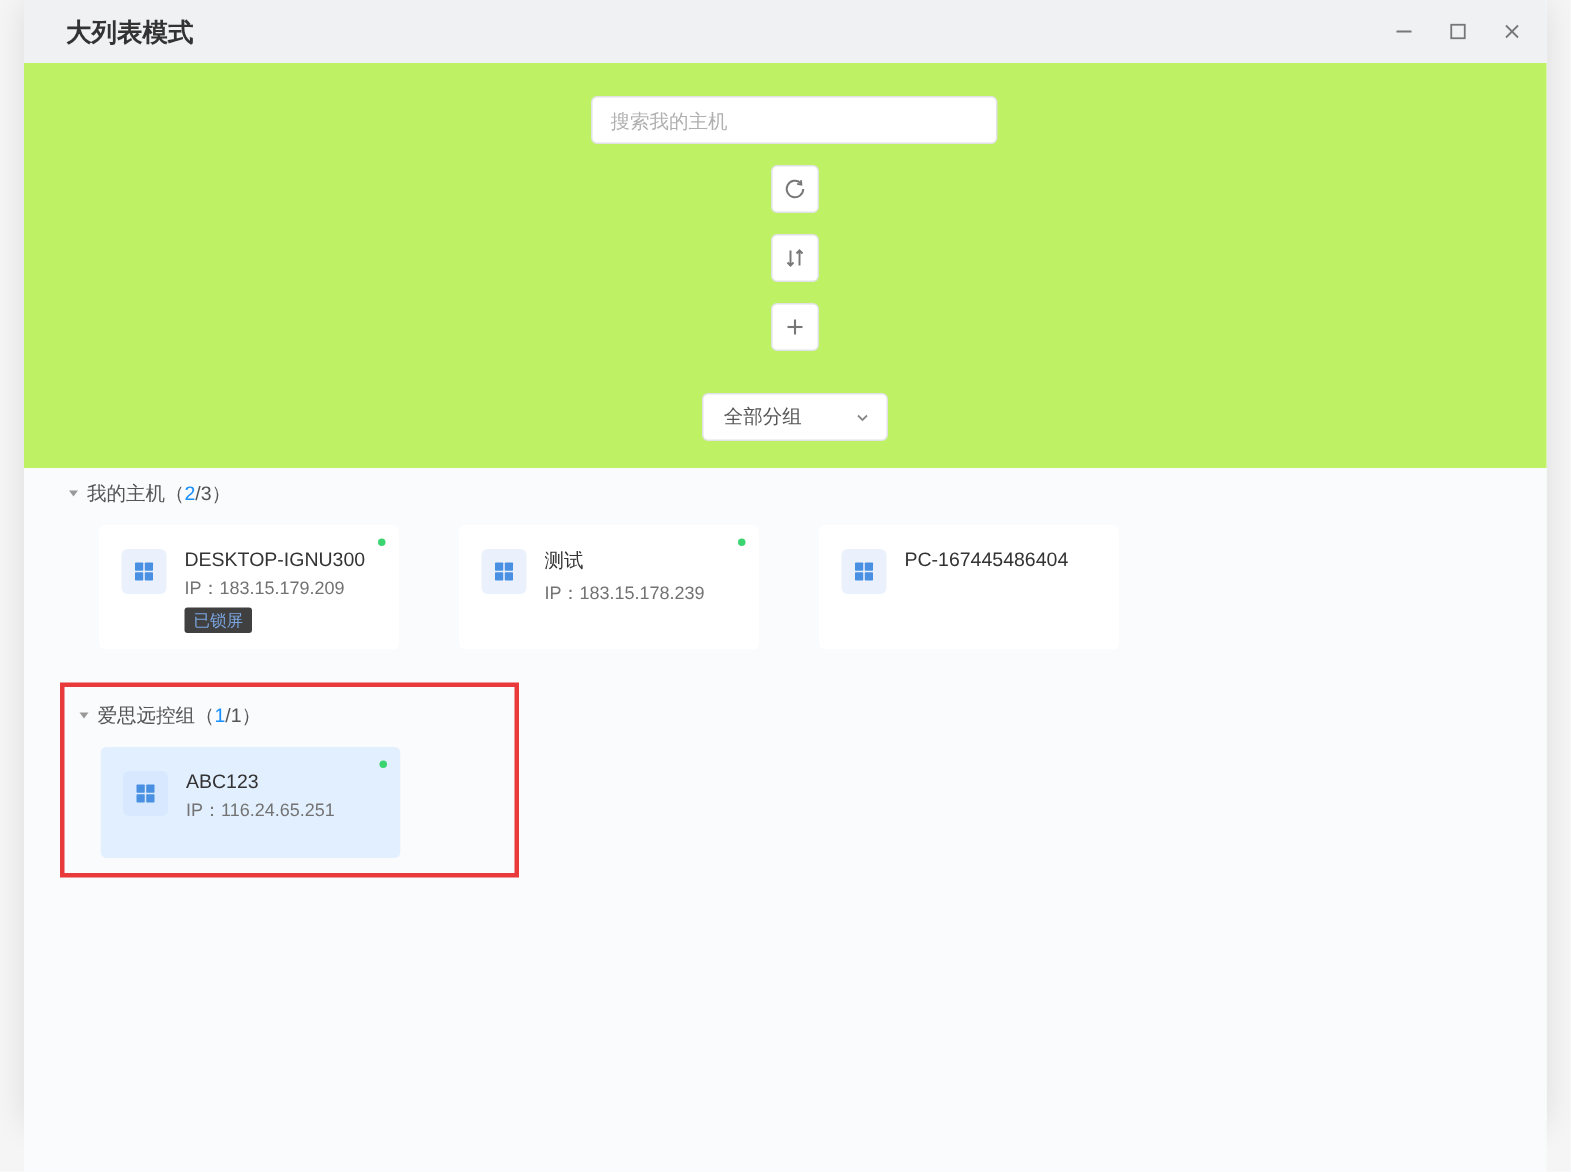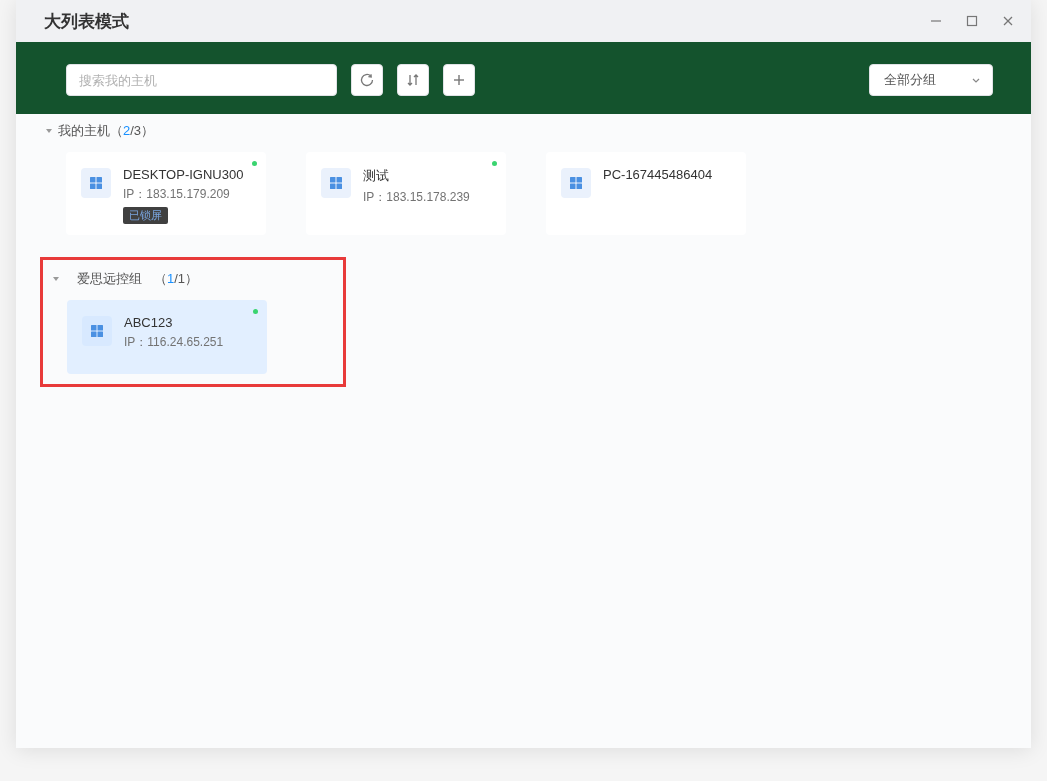--- a/index.html
+++ b/index.html
@@ -49,21 +49,22 @@
     }
     .win-btn svg {
       width: 14px;
       height: 14px;
     }
     .toolbar {
       display: flex;
       align-items: center;
       padding: 22px 38px 18px 50px;
       gap: 14px;
-      background: #14532d;
+      background: #bef264;
+      flex-direction: column;
     }
     .search-input {
       width: 271px;
       height: 32px;
       border: 1px solid #e0e2e6;
       border-radius: 4px;
       padding: 0 12px;
       font-size: 13px;
       color: #333;
       outline: none;
@@ -211,21 +212,20 @@
     }
     .highlight-box .host-grid {
       padding-left: 20px;
       margin-bottom: 0;
       margin-top: 6px;
     }
     .highlight-box .group-header {
       padding-left: 4px;
       padding-top: 4px;
       padding-bottom: 6px;
-      gap: 12px;
     }
   </style>
 </head>
 <body>
 
 <div class="window">
   <div class="titlebar">
     <div class="title-text">大列表模式</div>
     <div class="win-controls">
       <div class="win-btn">

